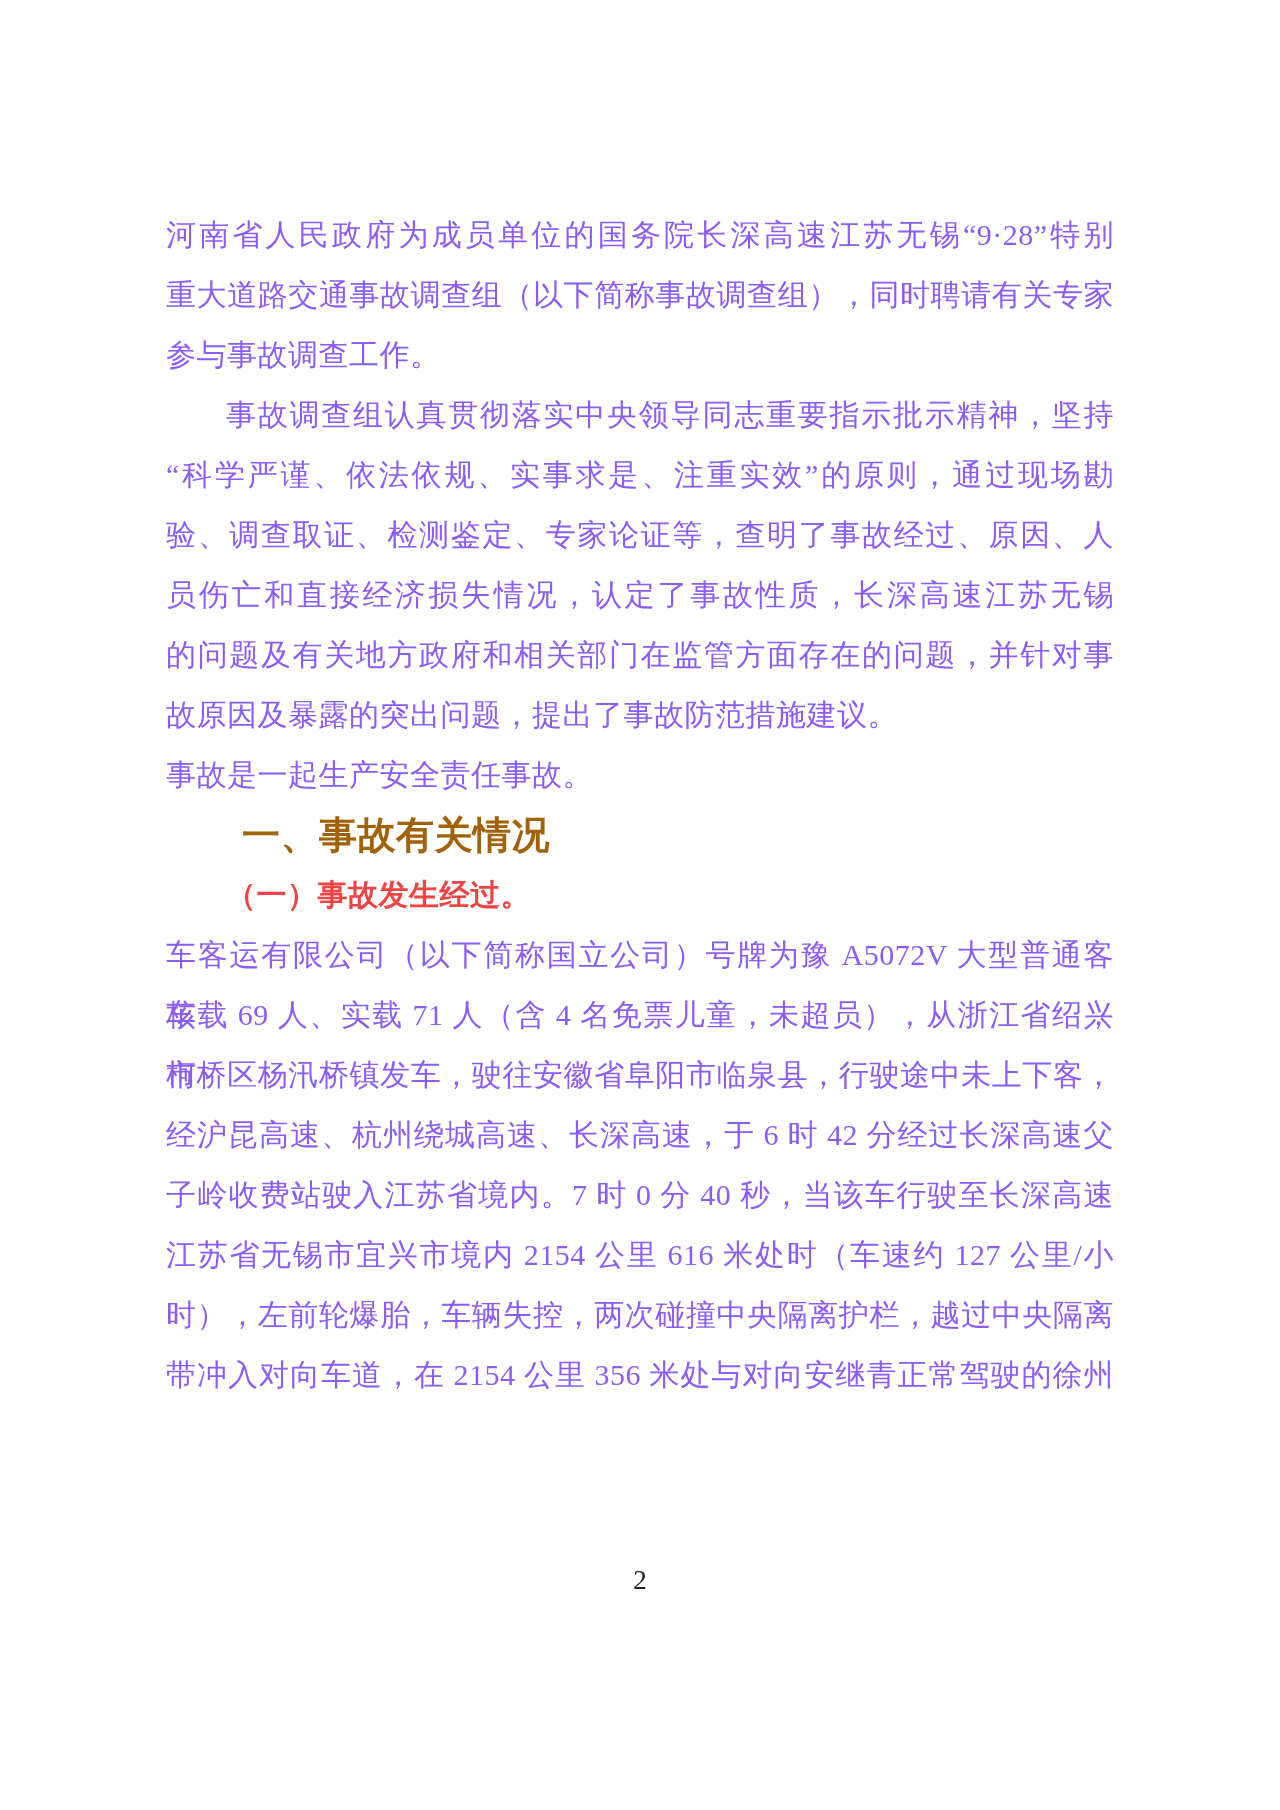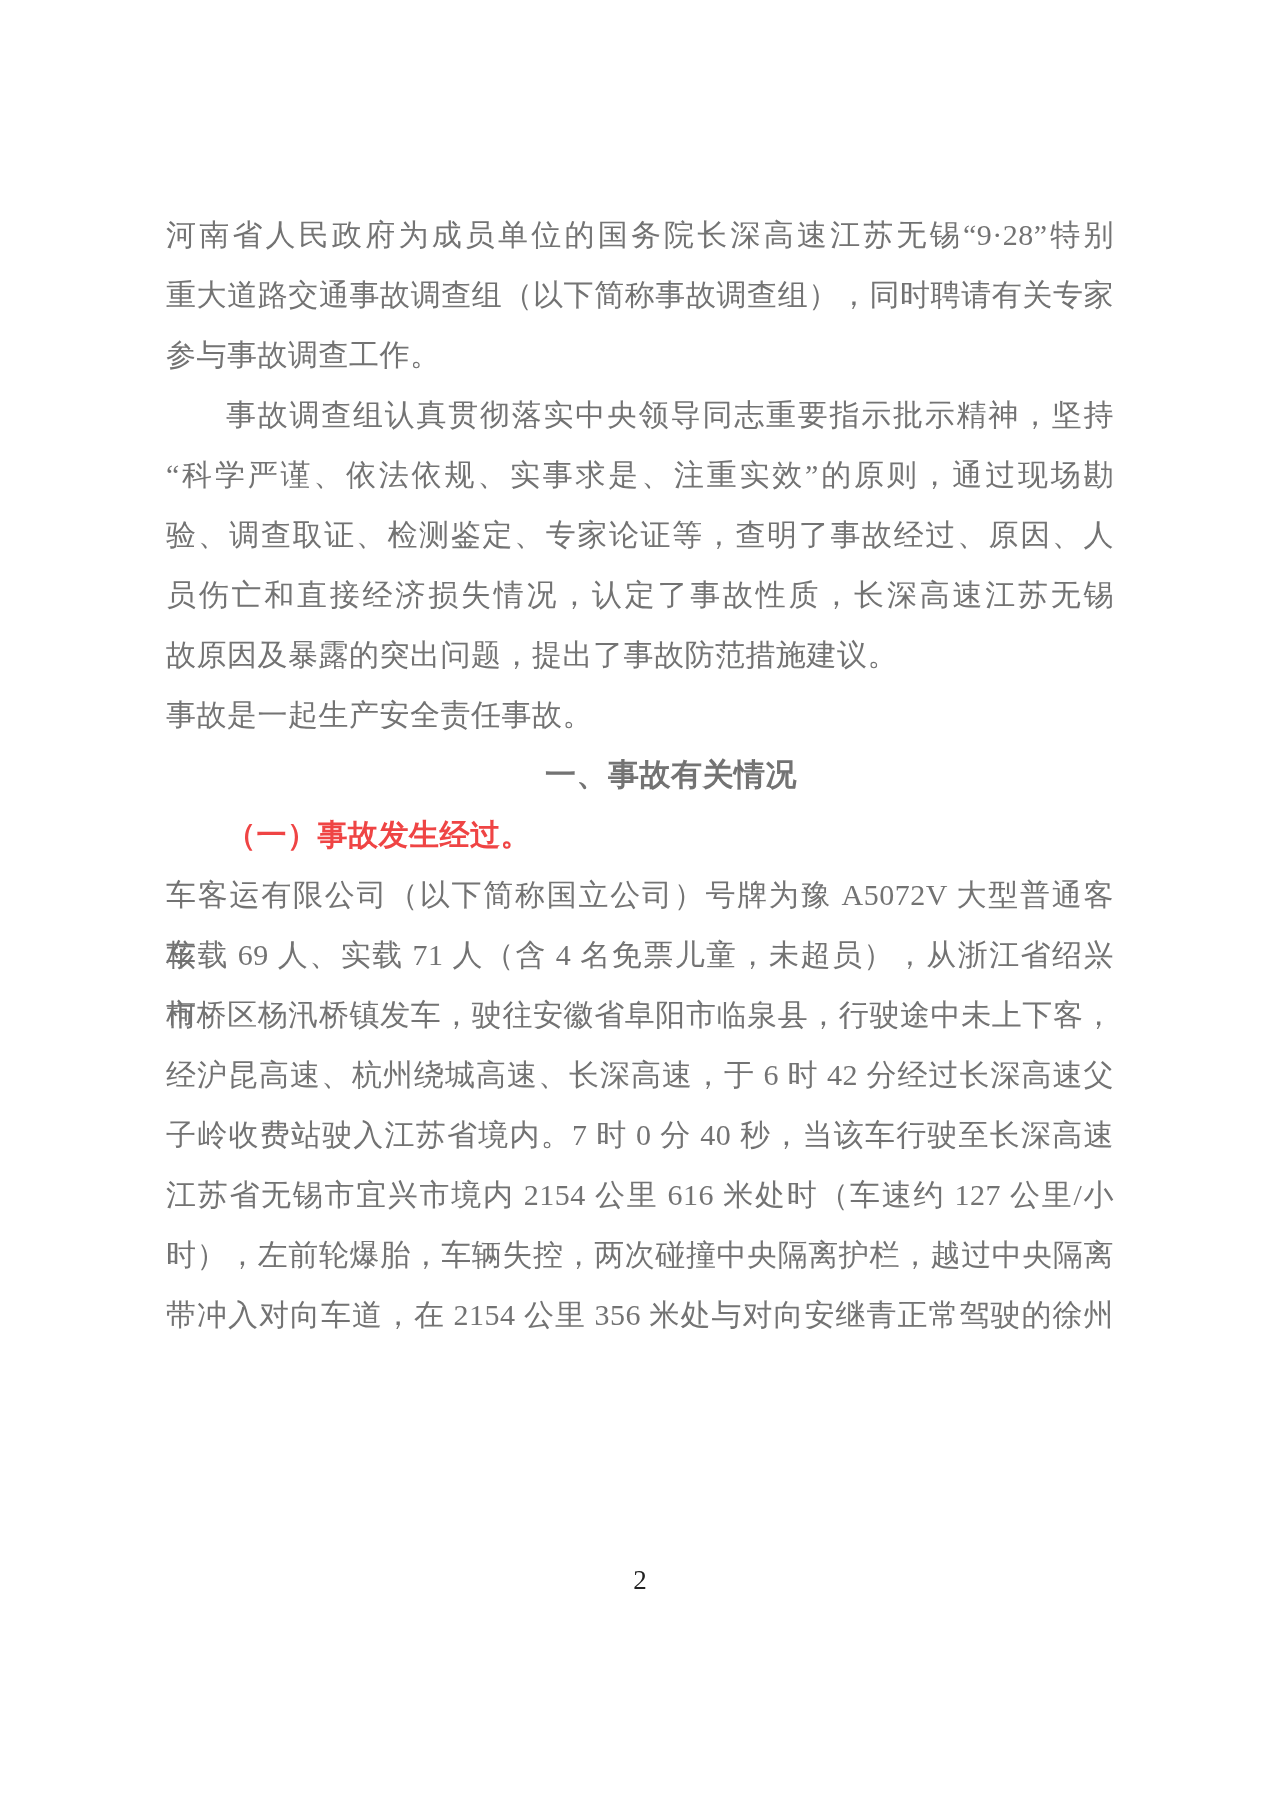--- a/index.html
+++ b/index.html
@@ -18,37 +18,36 @@
   .text-block {
     position: absolute;
     left: 166px;
     top: 205px;
     width: 948px;
   }
   .line {
     height: 60px;
     line-height: 60px;
     font-size: 30px;
-    color: #737373;
+    color: #8b5cf6;
     font-family: "Liberation Serif", serif;
     letter-spacing: 0.5px;
   }
   .line.justify {
     text-align: justify;
     text-align-last: justify;
   }
   .line.indent {
     text-indent: 2em;
   }
   .line.heading1 {
     font-family: "Liberation Sans", sans-serif;
     font-weight: bold;
-    font-size: 31px;
-    color: #737373;
-    text-align: center;
+    font-size: 38px;
+    color: #a16207;
   }
   .line.heading2 {
     font-family: "Liberation Serif", serif;
     font-weight: bold;
     font-size: 30px;
     color: #ef4444;
   }
   .page-number {
     position: absolute;
     left: 0;
@@ -67,20 +66,21 @@
 
 <div class="page">
   <div class="text-block" id="lines-container" style="color: rgb(30, 30, 30);">
       <div class="line justify">河南省人民政府为成员单位的国务院长深高速江苏无锡“9·28”特别</div>
       <div class="line justify">重大道路交通事故调查组（以下简称事故调查组），同时聘请有关专家</div>
       <div class="line">参与事故调查工作。</div>
       <div class="line indent justify">事故调查组认真贯彻落实中央领导同志重要指示批示精神，坚持</div>
       <div class="line justify">“科学严谨、依法依规、实事求是、注重实效”的原则，通过现场勘</div>
       <div class="line justify">验、调查取证、检测鉴定、专家论证等，查明了事故经过、原因、人</div>
       <div class="line justify">员伤亡和直接经济损失情况，认定了事故性质，长深高速江苏无锡</div>
+      <div class="line justify">的问题及有关地方政府和相关部门在监管方面存在的问题，并针对事</div>
       <div class="line">故原因及暴露的突出问题，提出了事故防范措施建议。</div>
       <div class="line">事故是一起生产安全责任事故。</div>
       <div class="line heading1 indent">一、事故有关情况</div>
       <div class="line heading2 indent">（一）事故发生经过。</div>
       <div class="line justify">车客运有限公司（以下简称国立公司）号牌为豫 A5072V 大型普通客车，</div>
       <div class="line justify">核载 69 人、实载 71 人（含 4 名免票儿童，未超员），从浙江省绍兴市</div>
       <div class="line justify">柯桥区杨汛桥镇发车，驶往安徽省阜阳市临泉县，行驶途中未上下客，</div>
       <div class="line justify">经沪昆高速、杭州绕城高速、长深高速，于 6 时 42 分经过长深高速父</div>
       <div class="line justify">子岭收费站驶入江苏省境内。7 时 0 分 40 秒，当该车行驶至长深高速</div>
       <div class="line justify">江苏省无锡市宜兴市境内 2154 公里 616 米处时（车速约 127 公里/小</div>

